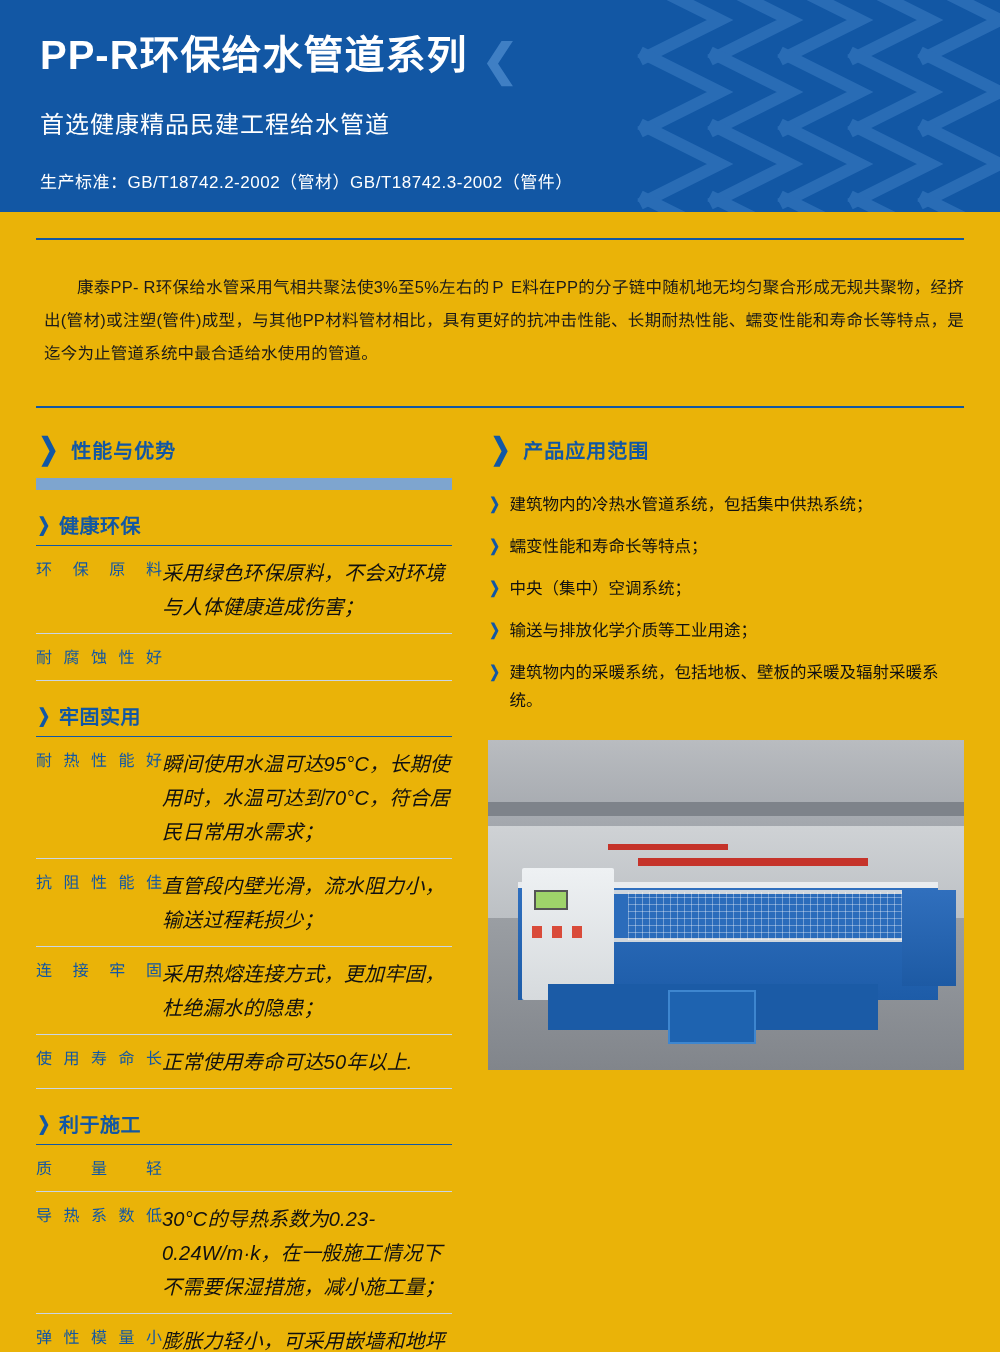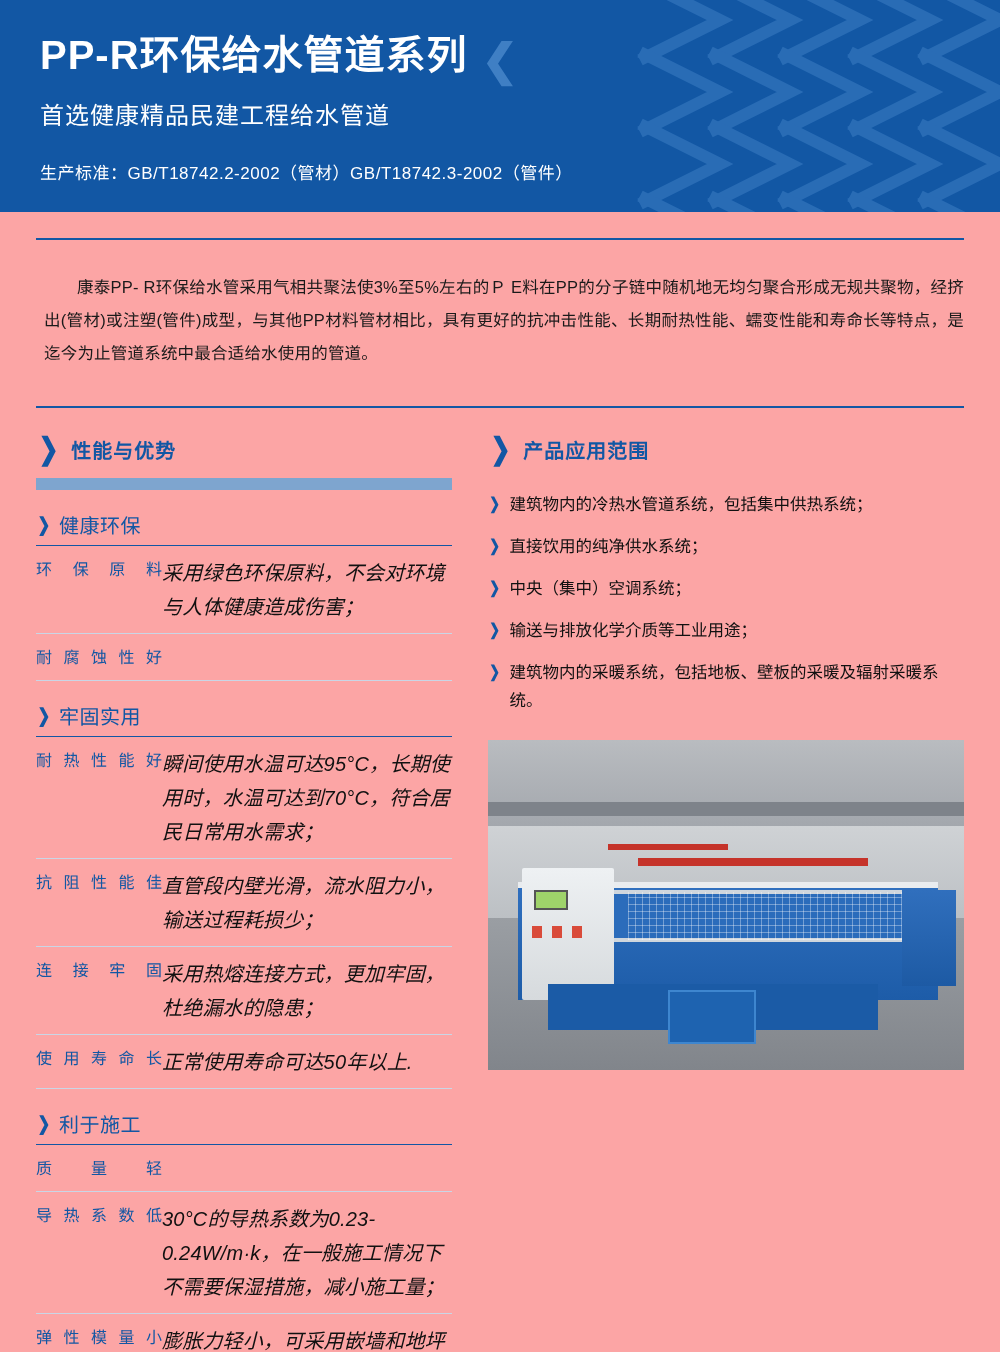--- a/index.html
+++ b/index.html
@@ -6,21 +6,21 @@
   html, body {
     margin: 0; padding: 0;
     width: 1000px; height: 1352px;
     background: #ffffff;
     font-family: "Liberation Sans", sans-serif;
   }
   .page {
     position: relative;
     width: 1000px; height: 1352px;
     overflow: hidden;
-    background: #fca5a5;
+    background: #eab308;
   }
 
   
   .header {
     position: relative;
     width: 1000px;
     height: 212px;
     background: #1257a4;
     overflow: hidden;
   }
@@ -51,21 +51,21 @@
     margin-left: 14px;
     margin-top: 4px;
     color: #3f7fc4;
     font-size: 44px;
     font-weight: bold;
     line-height: 1;
   }
   .sub-title {
     font-size: 24px;
     color: #ffffff;
-    margin-top: 14px;
+    margin-top: 23px;
     letter-spacing: 1px;
     font-weight: normal;
   }
   .std-line {
     margin-top: 28px;
     font-size: 17px;
     color: #ffffff;
     letter-spacing: 0.5px;
   }
 
@@ -131,21 +131,21 @@
   }
   .arrow-sm {
     color: #1257a4;
     font-size: 19px;
     font-weight: bold;
     line-height: 1;
     transform: scaleX(0.8);
   }
   .subsec-title {
     font-size: 20px;
-    font-weight: normal;
+    font-weight: bold;
     color: #1257a4;
     letter-spacing: 0.5px;
   }
 
   .feat-row {
     display: flex;
     align-items: flex-start;
     padding: 10px 0 9px 0;
     border-bottom: 1px solid #c9d6e6;
   }
@@ -450,21 +450,21 @@
         <span class="section-title">产品应用范围</span>
       </div>
 
       <div class="app-list">
         <div class="app-item">
           <span class="app-arrow">❯</span>
           <span class="app-text">建筑物内的冷热水管道系统，包括集中供热系统；</span>
         </div>
         <div class="app-item">
           <span class="app-arrow">❯</span>
-          <span class="app-text">直接饮用的纯净供水系统；</span>
+          <span class="app-text">蠕变性能和寿命长等特点；</span>
         </div>
         <div class="app-item">
           <span class="app-arrow">❯</span>
           <span class="app-text">中央（集中）空调系统；</span>
         </div>
         <div class="app-item">
           <span class="app-arrow">❯</span>
           <span class="app-text">输送与排放化学介质等工业用途；</span>
         </div>
         <div class="app-item">

